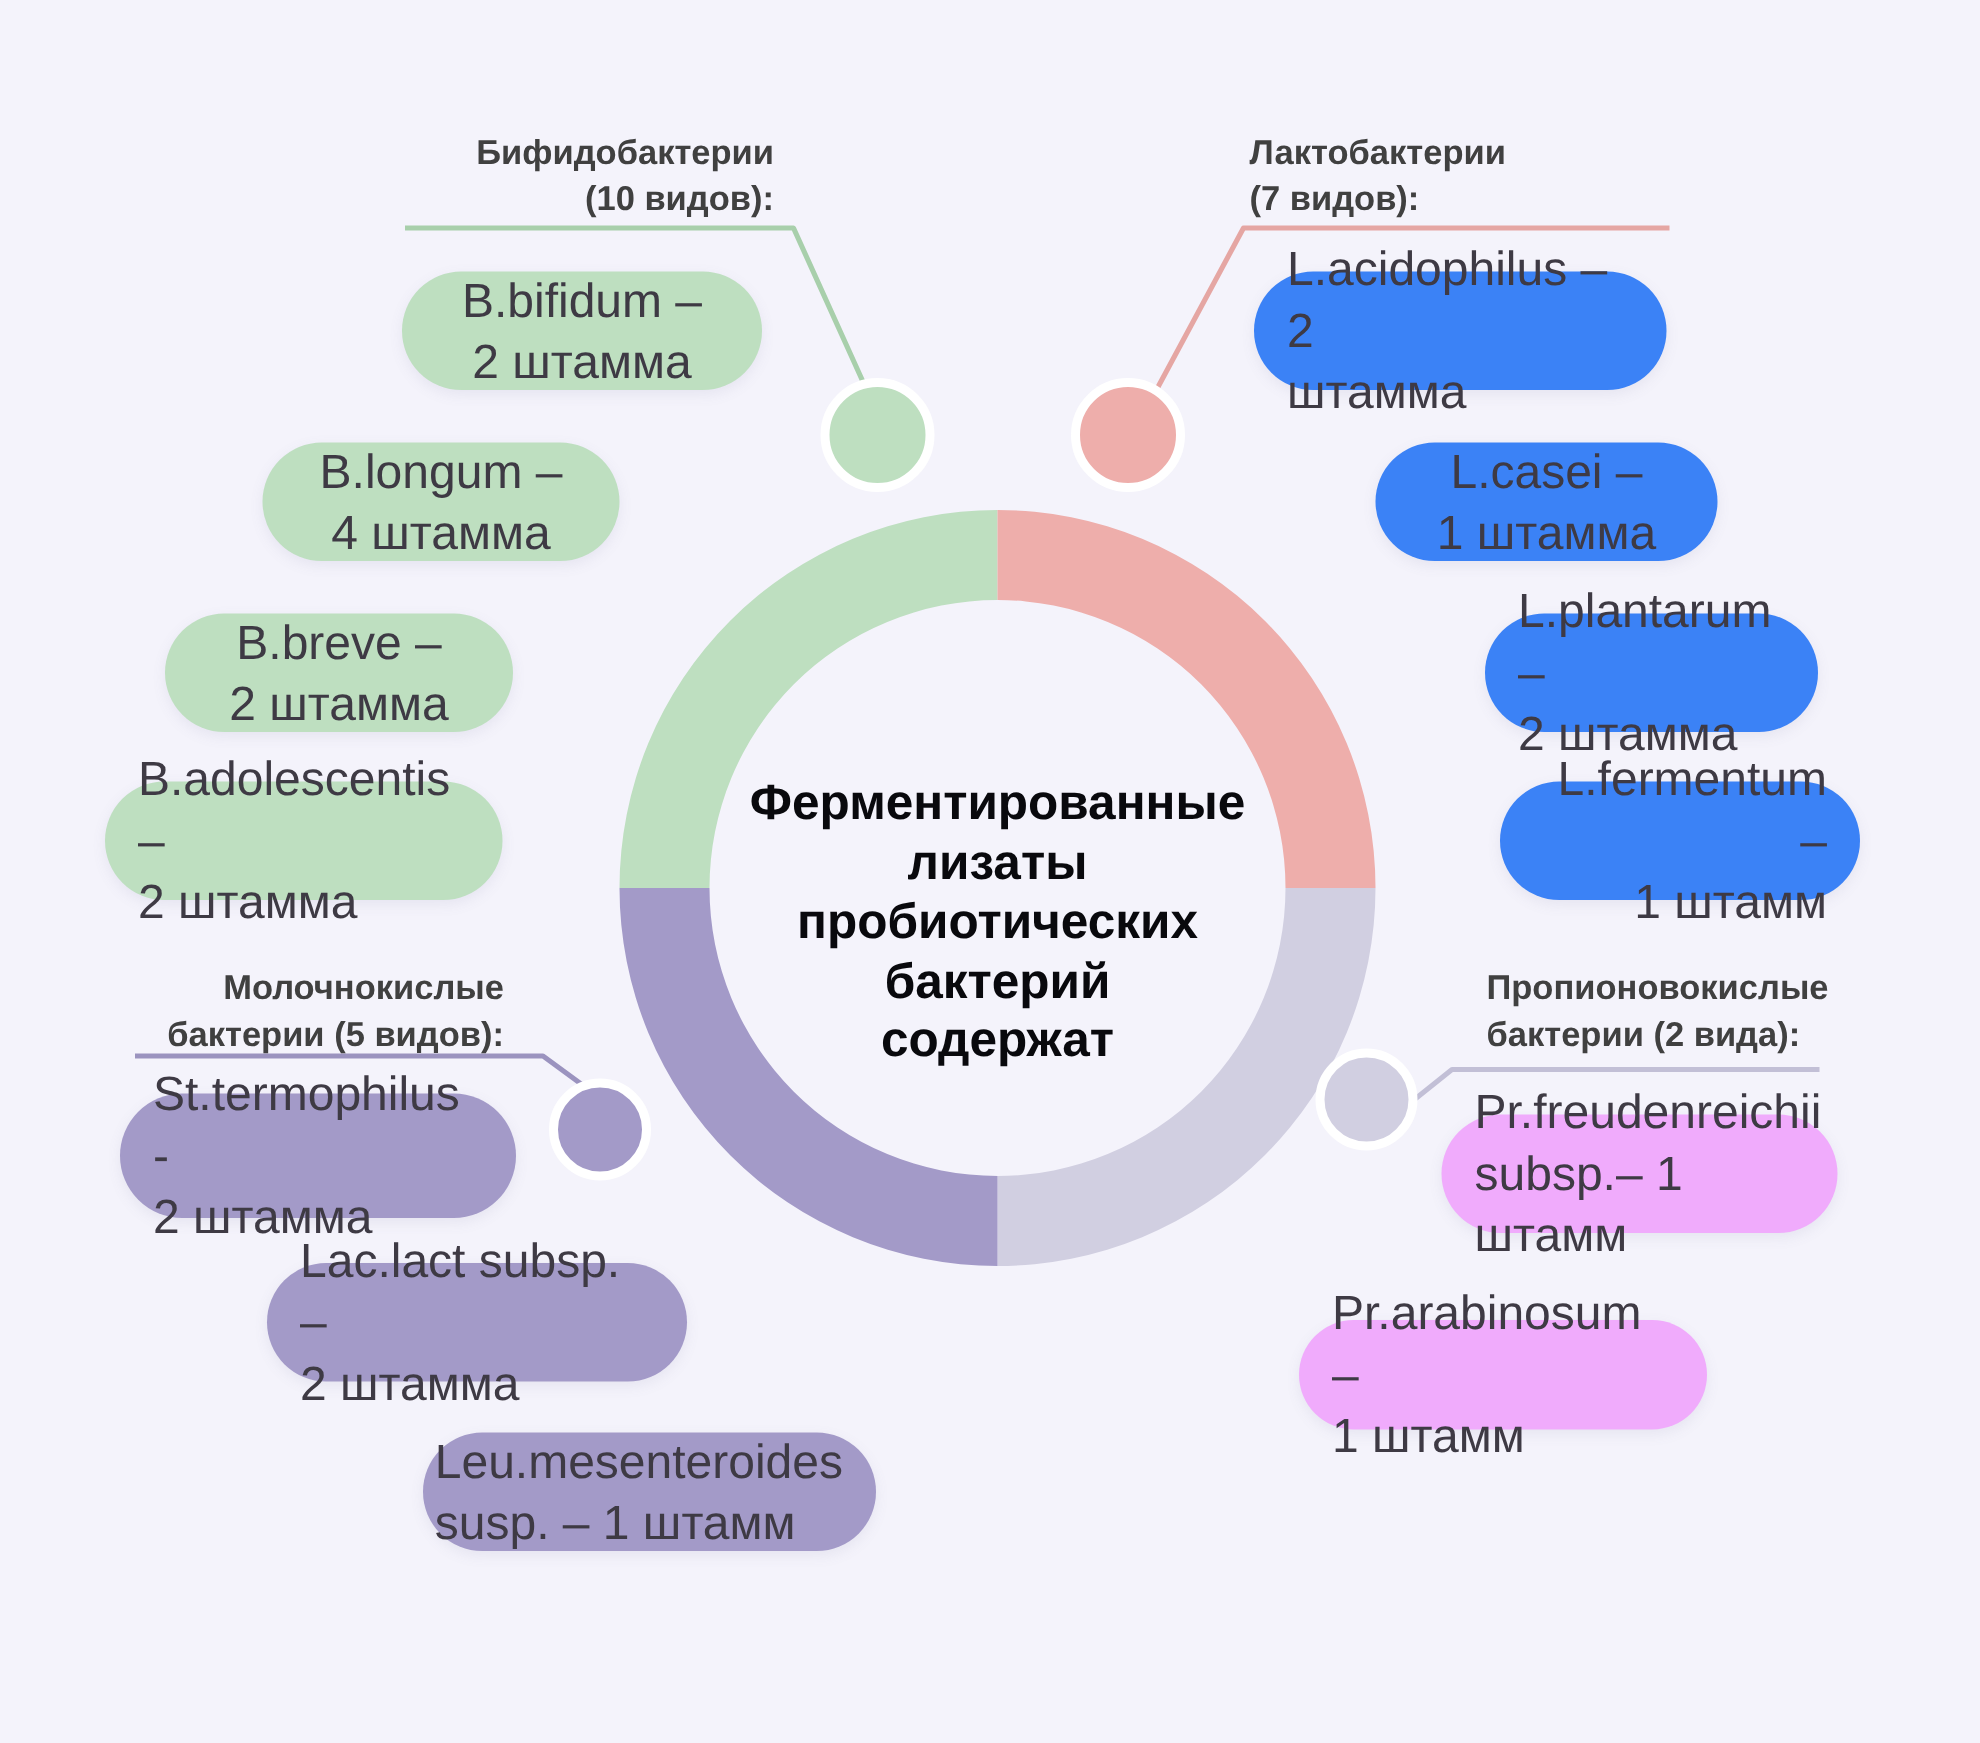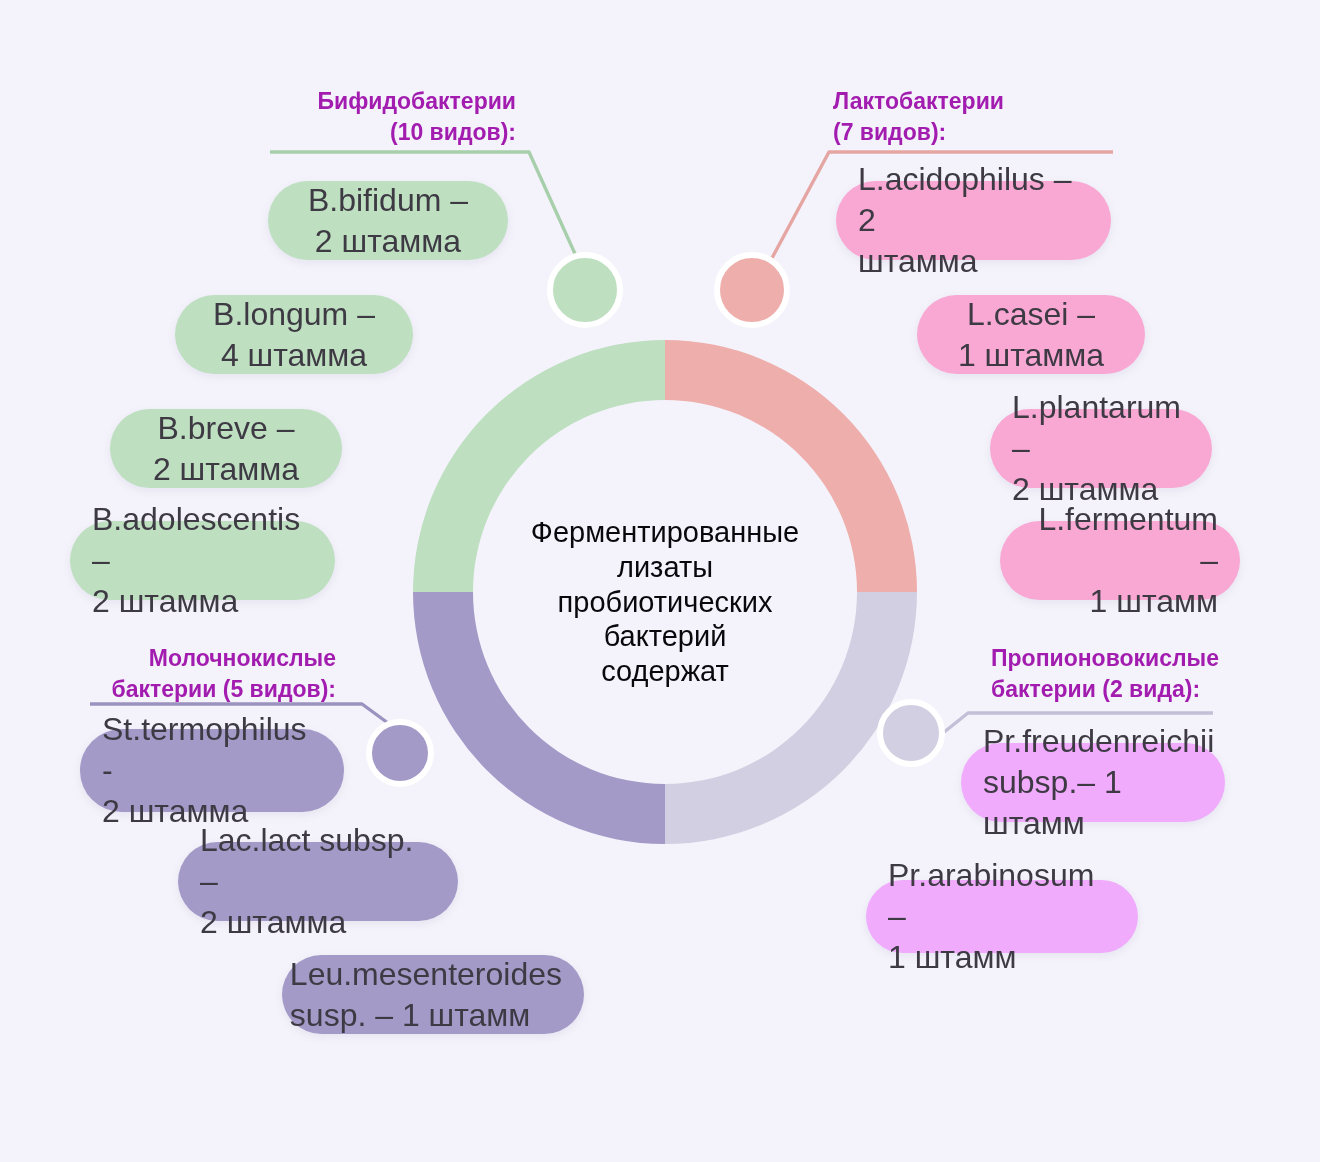--- a/index.html
+++ b/index.html
@@ -15,21 +15,21 @@
 
   
   #art{position:absolute;left:0;top:0;width:1320px;height:1162px;}
 
   
   .sec-title{
     position:absolute;
     font-weight:700;
     font-size:23px;
     line-height:1.33;
-    color:#a21caf;
+    color:#404040;
     white-space:pre-line;
   }
   .sec-title.ta-right{text-align:right;}
   .sec-title.ta-left{text-align:left;}
 
   
   .pill{
     position:absolute;
     box-sizing:border-box;
     border-radius:999px;
@@ -40,31 +40,31 @@
     color:#3e3a44;
     white-space:pre-line;
     padding:10px 22px;
     box-shadow:0 3px 9px rgba(110,105,150,.10);
   }
   .pill.ta-right{justify-content:flex-end;}
   .pill.ta-left{justify-content:flex-start;text-align:left;}
   .pill.ta-center{justify-content:center;text-align:center;}
 
   .p-green{background:#bedfc0;}
-  .p-pink{background:#f9a8d4;}
+  .p-pink{background:#3b82f6;}
   .p-purple{background:#a39ac8;}
   .p-lilac{background:#f0abfc;}
 
   
   #centre{
     position:absolute;
     left:430px;top:515px;width:470px;
     text-align:center;
-    font-weight:400;
-    font-size:29px;
+    font-weight:700;
+    font-size:33px;
     line-height:1.20;
     color:#09090d;
     white-space:pre-line;
   }
 
   
   #scrollbar-track{
     position:absolute;right:0;top:0;width:18px;height:1162px;
     background:transparent;
   }

